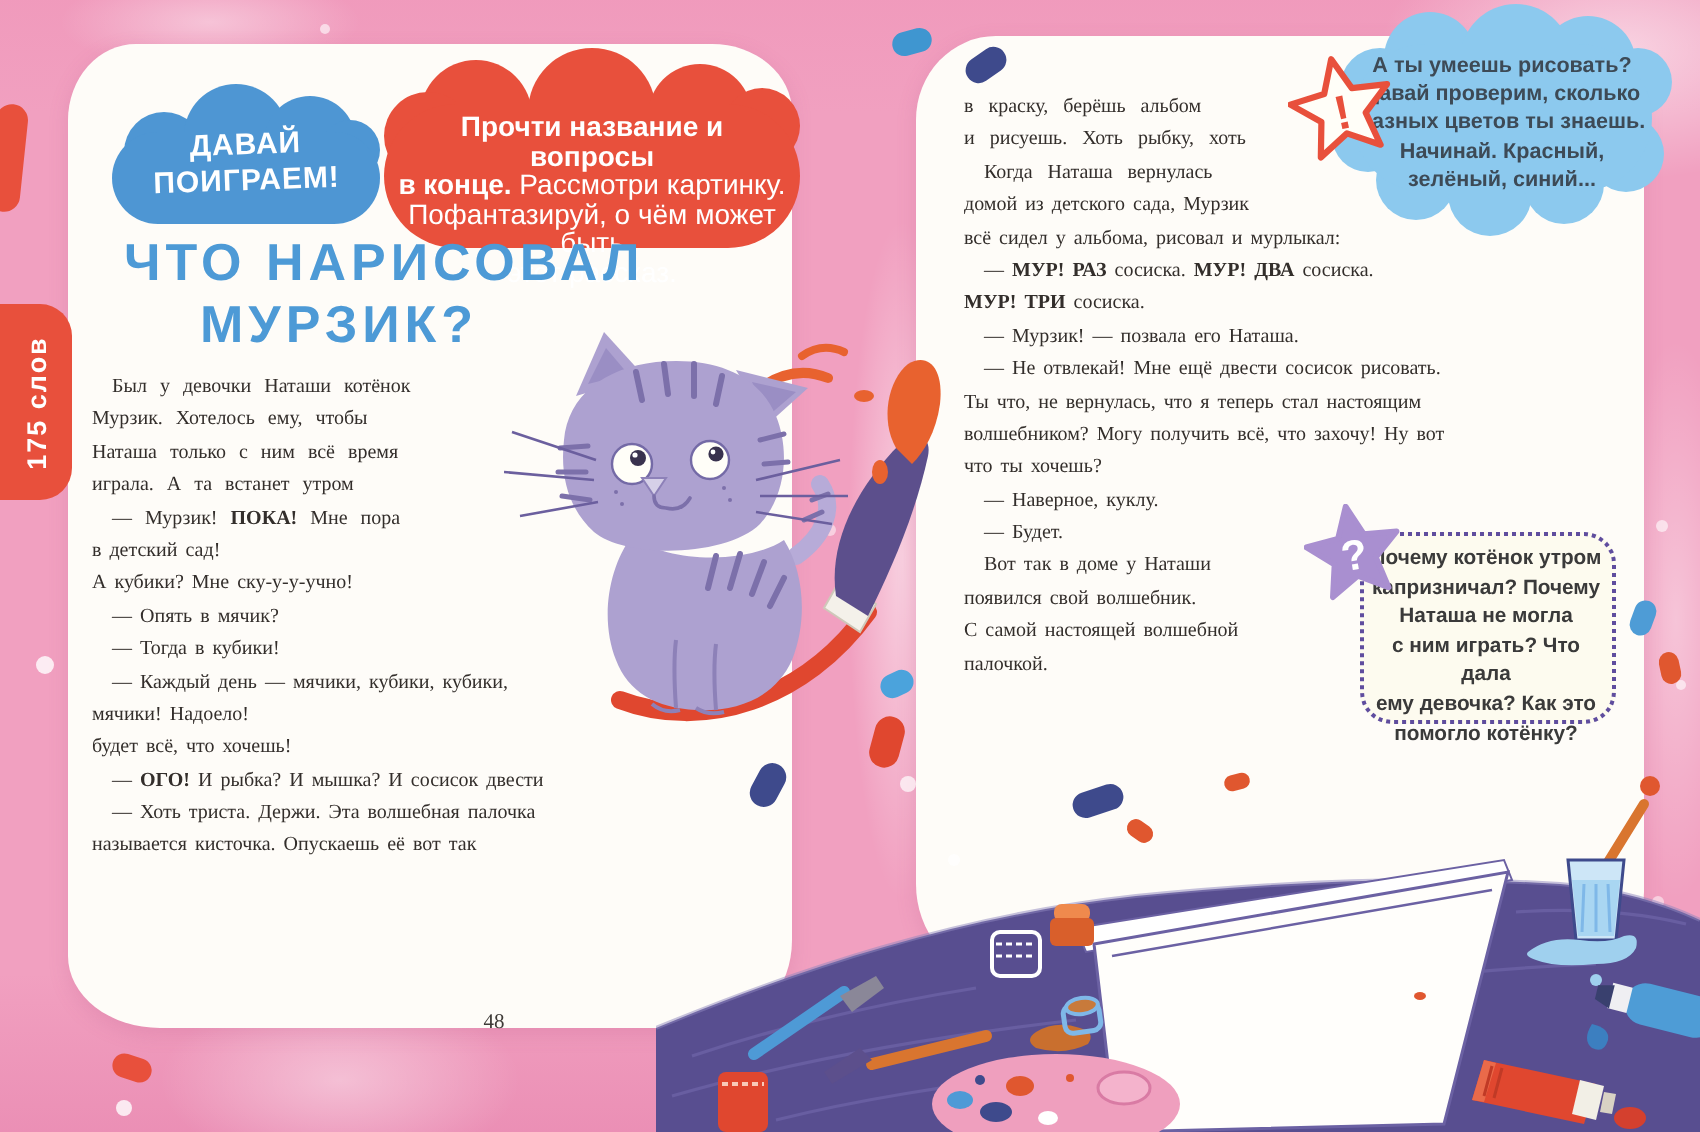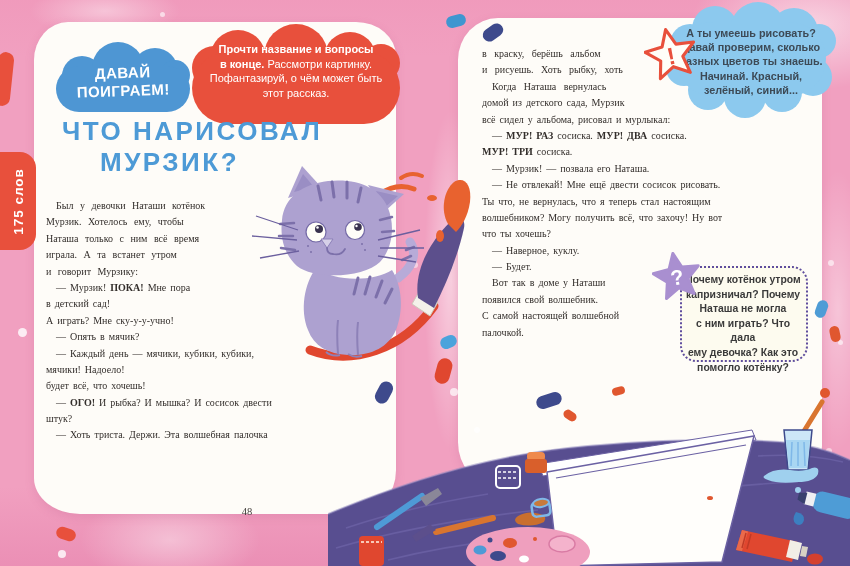--- a/index.html
+++ b/index.html
@@ -19,28 +19,28 @@
   .cloud .bump{border-radius:50%;}
   .cloud-play{left:56px;top:42px;width:134px;height:70px;background:#4E96D3;background-clip:content-box;}
   .cloud-instr{left:192px;top:30px;width:208px;height:94px;background:#E8503C;}
   .cloud-draw{left:666px;top:4px;width:170px;height:118px;background:#8CC9EE;}
   .cloud{background:transparent !important;}
   .cl-blue .bump,.cl-blue .cbody{background:#4E96D3;}
   .cl-red .bump,.cl-red .cbody{background:#E8503C;}
   .cl-sky .bump,.cl-sky .cbody{background:#8CC9EE;}
   .cloud-text{position:absolute;z-index:2;color:#fff;text-align:center;}
   .play-text{left:0;top:22px;width:134px;font-size:15px;font-weight:bold;line-height:18px;transform:rotate(-2deg);letter-spacing:.5px;}
-  .instr-text{left:6px;top:12px;width:196px;font-size:11px;line-height:14.5px;}
+  .instr-text{left:6px;top:26px;width:196px;font-size:14px;line-height:14.5px;}
   .draw-text{left:8px;top:22px;width:154px;font-size:10.8px;line-height:14.2px;color:#3D4A56;font-weight:600;}
   .tline b{font-weight:bold;}
   .title{left:62px;top:116px;width:320px;z-index:3;color:#4D9AD6;font-weight:bold;font-size:26px;line-height:31px;letter-spacing:2.5px;}
   .title .t2{margin-left:38px;}
   .story{z-index:3;color:#332E2B;font-family:"Liberation Serif",serif;font-size:10px;word-spacing:1.5px;}
   .story .tline{white-space:nowrap;height:16.4px;line-height:16.4px;}
-  .story-left{left:46px;top:198px;width:346px;}
+  .story-left{left:46px;top:186px;width:346px;}
   .story-right{left:482px;top:46px;width:330px;}
   .story-left .tline:nth-child(-n+5){word-spacing:4px;}
   .story-right .tline:nth-child(-n+3){word-spacing:5px;}
   .pagenum{left:236px;top:506px;width:22px;text-align:center;z-index:3;color:#3F3B38;font-family:"Liberation Serif",serif;font-size:10.5px;}
   .qbox{left:680px;top:266px;width:128px;height:96px;background:#FDFBEF;border:2.5px dotted #5F4D9E;border-radius:16px;z-index:5;box-sizing:border-box;}
   .qbox-text{position:absolute;left:2px;top:5px;width:118px;text-align:center;font-size:10.4px;line-height:14.6px;color:#3A3A3A;font-weight:600;}
   .star{z-index:6;}
   .conf{position:absolute;z-index:5;border-radius:8px;}
   .dot{position:absolute;border-radius:50%;background:#fff;z-index:2;}
   svg text{font-family:"Liberation Sans",sans-serif;}
@@ -106,31 +106,31 @@
   <div class="abs title">
     <div>ЧТО НАРИСОВАЛ</div>
     <div class="t2">МУРЗИК?</div>
   </div>
 
   <div class="abs story story-left">
       <div class="tline"><span>  Был у девочки Наташи котёнок</span></div>
       <div class="tline"><span>Мурзик. Хотелось ему, чтобы</span></div>
       <div class="tline"><span>Наташа только с ним всё время</span></div>
       <div class="tline"><span>играла. А та встанет утром</span></div>
-      <div class="tline"><span>и говорит Мурзику:</span></div>
       <div class="tline"><span>  — Мурзик! </span><b>ПОКА!</b><span> Мне пора</span></div>
       <div class="tline"><span>в детский сад!</span></div>
-      <div class="tline"><span>А играть? Мне ску-у-у-учно!</span></div>
+      <div class="tline"><span>А кубики? Мне ску-у-у-учно!</span></div>
       <div class="tline"><span>  — Опять в мячик?</span></div>
+      <div class="tline"><span>  — Тогда в кубики!</span></div>
       <div class="tline"><span>  — Каждый день — мячики, кубики, кубики,</span></div>
       <div class="tline"><span>мячики! Надоело!</span></div>
       <div class="tline"><span>будет всё, что хочешь!</span></div>
       <div class="tline"><span>  — </span><b>ОГО!</b><span> И рыбка? И мышка? И сосисок двести</span></div>
-      <div class="tline"><span>штук?</span></div>
       <div class="tline"><span>  — Хоть триста. Держи. Эта волшебная палочка</span></div>
+      <div class="tline"><span>называется кисточка. Опускаешь её вот так</span></div>
     </div>
 
   <div class="abs story story-right">
       <div class="tline"><span>в краску, берёшь альбом</span></div>
       <div class="tline"><span>и рисуешь. Хоть рыбку, хоть</span></div>
       <div class="tline"><span>  Когда Наташа вернулась</span></div>
       <div class="tline"><span>домой из детского сада, Мурзик</span></div>
       <div class="tline"><span>всё сидел у альбома, рисовал и мурлыкал:</span></div>
       <div class="tline"><span>  — </span><b>МУР! РАЗ</b><span> сосиска. </span><b>МУР! ДВА</b><span> сосиска.</span></div>
       <div class="tline"><span></span><b>МУР! ТРИ</b><span> сосиска.</span></div>

